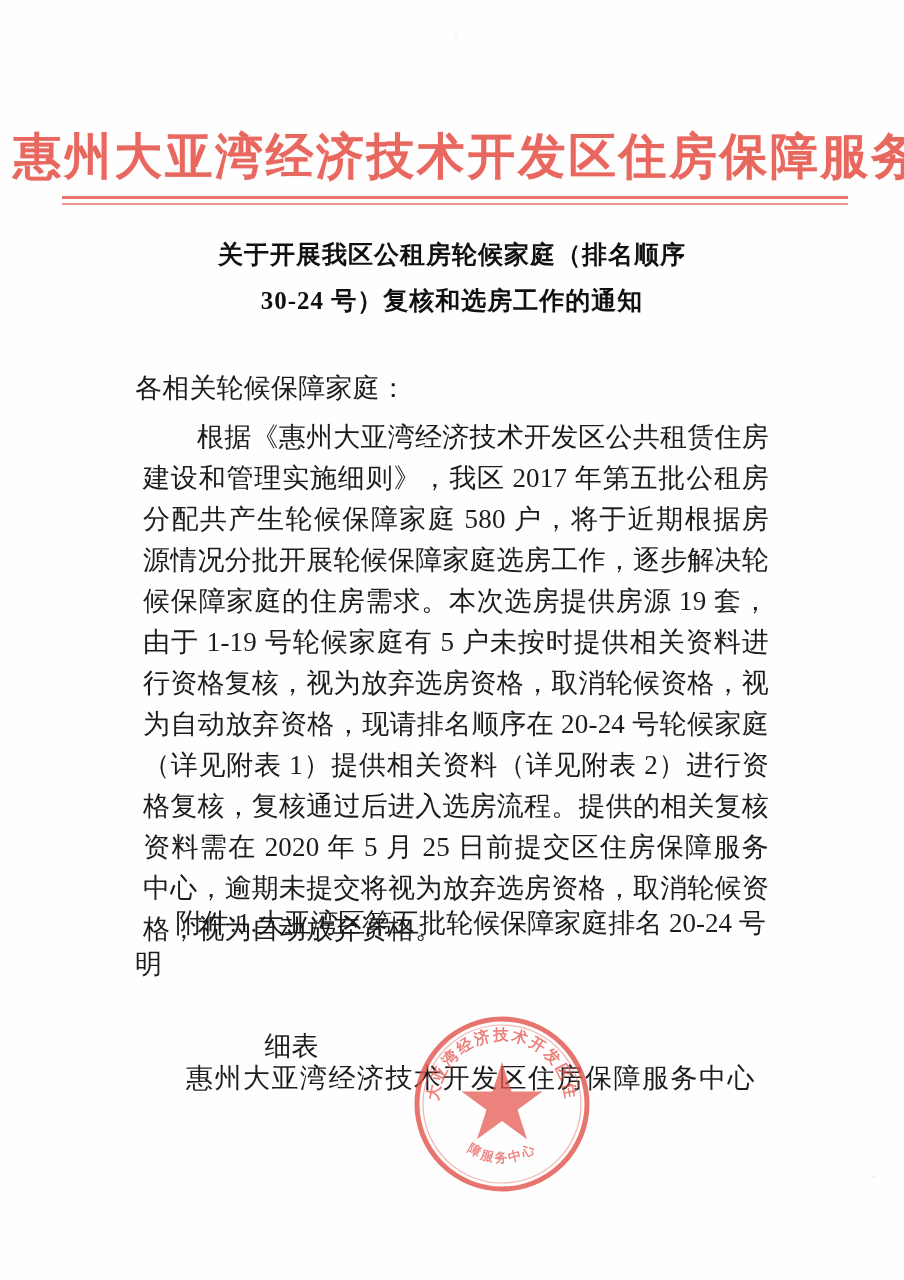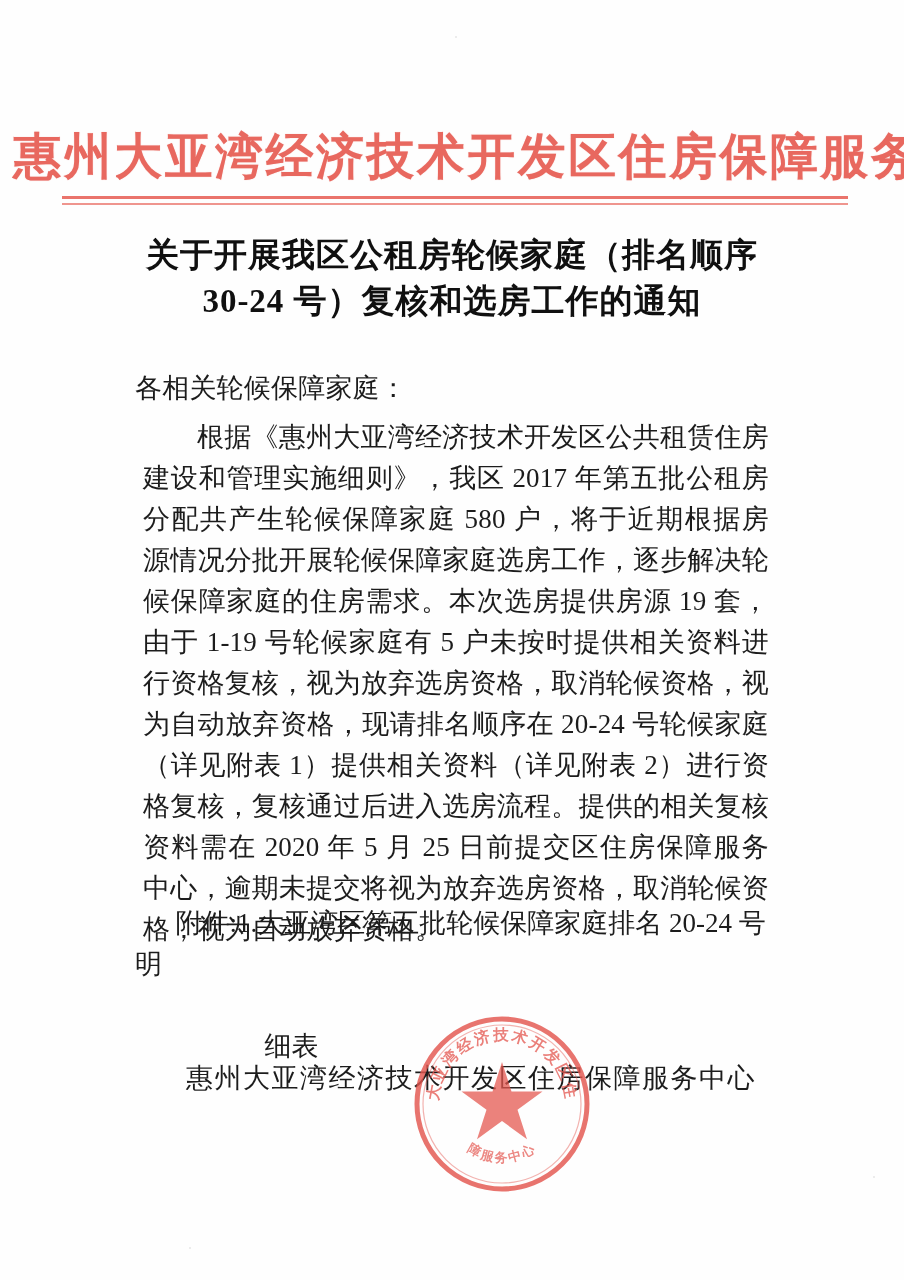--- a/index.html
+++ b/index.html
@@ -57,21 +57,21 @@
 
   
   .doc-title {
     position: absolute;
     left: 132px;
     top: 232px;
     width: 640px;
     text-align: center;
     font-family: "Liberation Serif", "DejaVu Serif", serif;
     font-weight: 700;
-    font-size: 33px;
+    font-size: 25px;
     line-height: 46px;
     letter-spacing: 1px;
     color: #101010;
   }
 
   
   .body-block {
     position: absolute;
     left: 135px;
     top: 368px;

